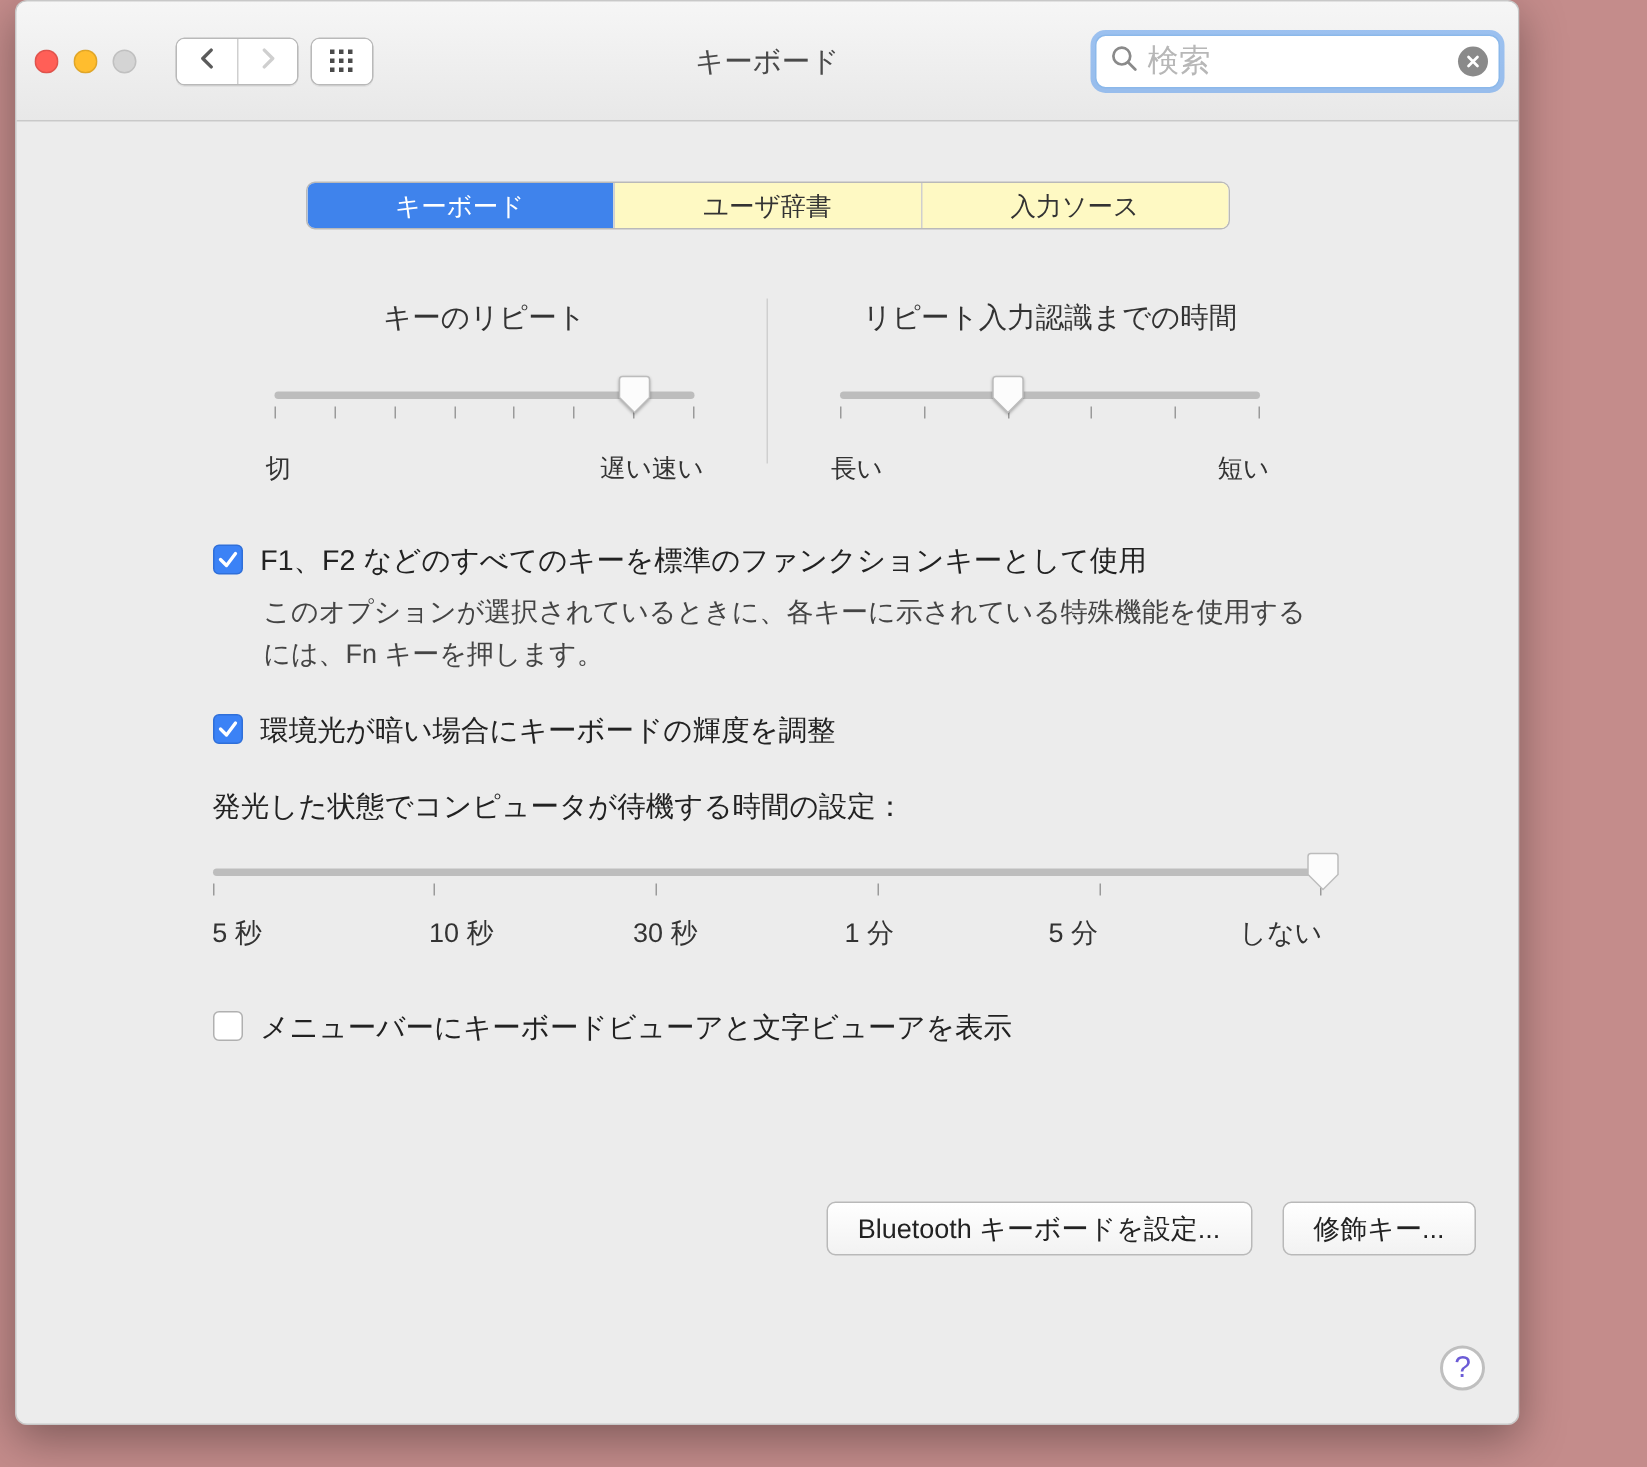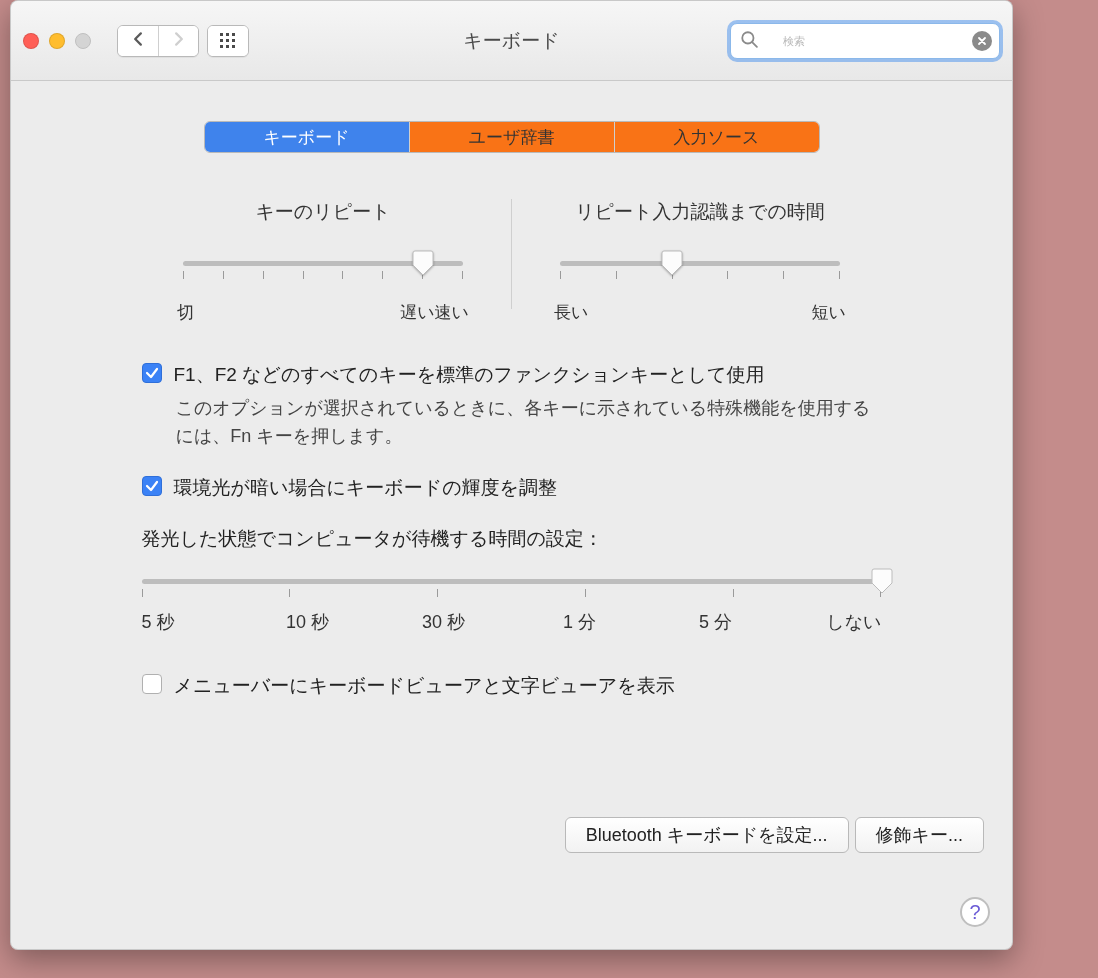--- a/index.html
+++ b/index.html
@@ -29,34 +29,34 @@
   .nav-seg .disabled { color:#cfcfcf; }
   .grid-btn button svg { display:block; margin:auto; }
   .win-title {
     position:absolute; left:0; right:0; text-align:center; font-size:19px; color:#4a4a4a;
     pointer-events:none;
   }
   .search-wrap { margin-left:auto; position:relative; }
   .search {
     width: 270px; height: 36px; border-radius: 7px; border:1px solid #8bb8ea;
     box-shadow: 0 0 0 3px rgba(84,151,237,0.55);
-    background:#fff; padding: 0 34px 0 52px; font-size:11px; color:#333; outline:none;
+    background:#fff; padding: 0 34px 0 34px; font-size:21px; color:#333; outline:none;
   }
   .search::placeholder { color:#b7b7b7; }
   .search-icon { position:absolute; left:10px; top:50%; transform:translateY(-50%); color:#8a8a8a; }
   .clear-btn { position:absolute; right:8px; top:50%; transform:translateY(-50%); border:none; background:none; cursor:pointer; }
   .clear-btn .circ { width:20px; height:20px; border-radius:50%; background:#8a8a8a; display:flex; align-items:center; justify-content:center; color:#fff; font-size:14px; font-weight:bold;}
   
   .body { padding: 40px 0 0 0; }
   .tabs {
     margin: 0 auto; display:flex; width:616px; height:32px; border:1px solid #b9b9b9; border-radius:6px; overflow:hidden;
     background:#fff;
   }
   .tabs .tab {
-    flex:1; border:none; background:#f97316; font-size:17px; color:#333; cursor:pointer;
+    flex:1; border:none; background:#fef9c3; font-size:17px; color:#333; cursor:pointer;
   }
   .tabs .tab + .tab { border-left:1px solid #cfcfcf; }
   .tabs .tab.active { background:#3f83ec; color:#fff; }
   
   .sliders-row { display:flex; justify-content:center; gap:0; margin-top:46px; position:relative;}
   .slider-group { width:300px; }
   .slider-group h3 { text-align:center; font-weight:normal; font-size:19px; color:#333; margin-bottom:28px;}
   .divider-v { width:1px; background:#cfcfcf; height:110px; margin: 0 38px; }
   .track-wrap { position:relative; height:40px; }
   .track {
@@ -85,21 +85,21 @@
   .wide-track { position:absolute; left:0; right:0; top:8px; height:5px; background:#bdbdbd; border-radius:3px;}
   .wide-ticks { position:absolute; left:0; right:0; top:18px; display:flex; justify-content:space-between;}
   .wide-ticks span { width:1px; height:8px; background:#9a9a9a; display:block;}
   .wide-thumb { position:absolute; top:-4px; width:24px; height:28px; transform:translateX(-50%);}
   .wide-labels { position:absolute; left:0; right:0; top:38px; display:flex; justify-content:space-between; font-size:18px; color:#333;}
   .wide-labels span { width:60px; text-align:center;}
   .wide-labels span:first-child { text-align:left;}
   .wide-labels span:last-child { text-align:right;}
   
   .footer-btns {
-    position:absolute; right:28px; bottom:96px; display:flex; gap:6px;margin-top:24px;
+    position:absolute; right:28px; bottom:112px; display:flex; gap:20px;margin-top:24px;
   }
   .btn {
     height:36px; padding:0 20px; border-radius:6px; border:1px solid #b9b9b9; background:linear-gradient(#ffffff,#f2f2f2);
     font-size:18px; color:#222; cursor:pointer;
   }
   .help {
     position:absolute; right:22px; bottom:22px; width:30px; height:30px; border-radius:50%;
     border:2px solid #bfbfbf; background:#fff; color:#6b5bd6; font-size:20px; display:flex;
     align-items:center; justify-content:center; cursor:pointer;
   }

